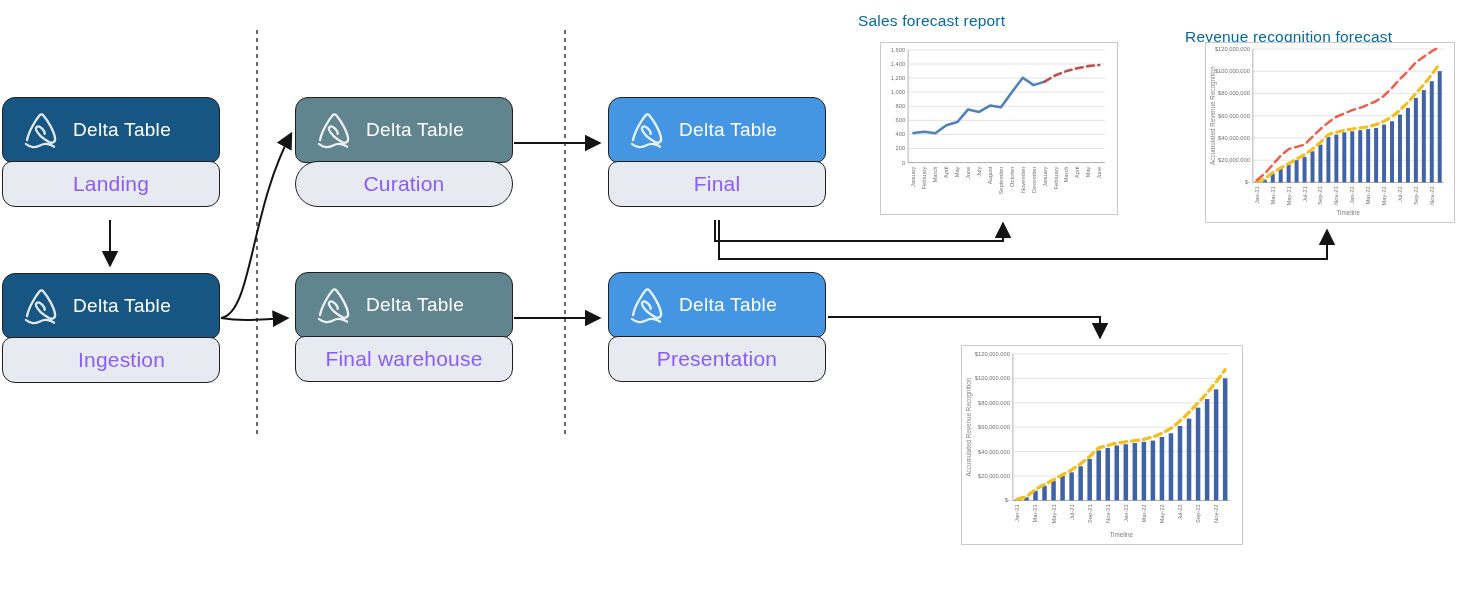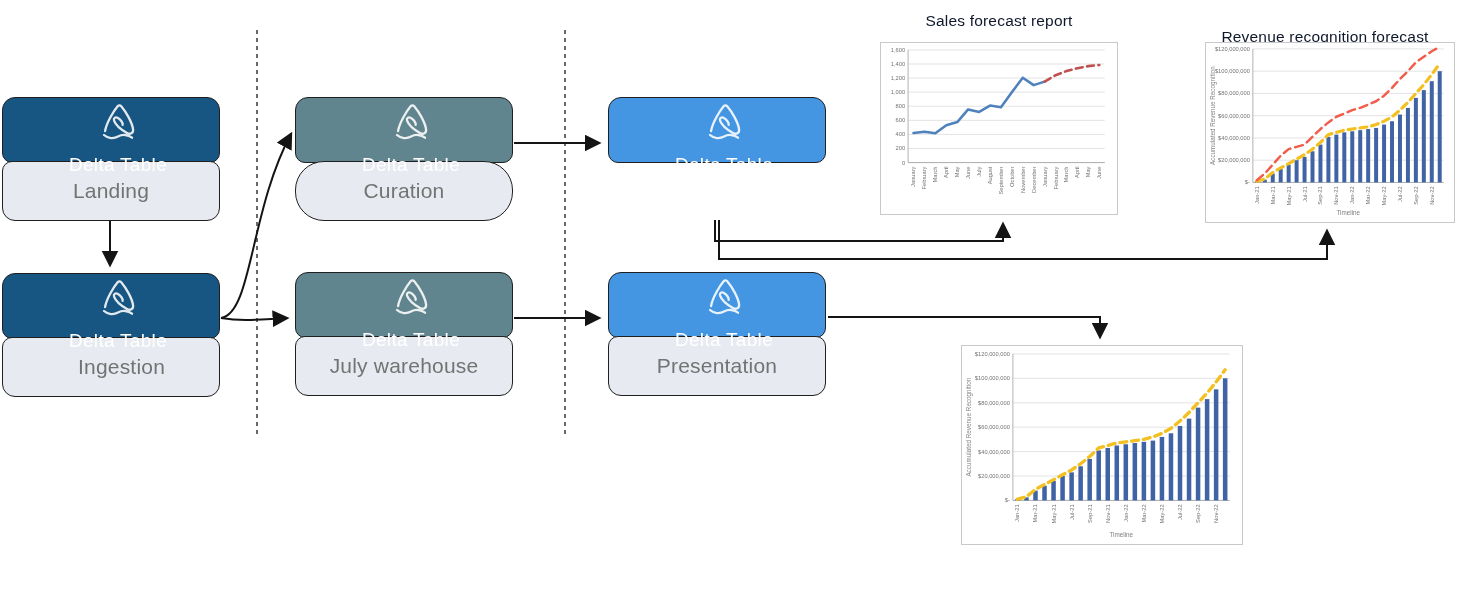--- a/index.html
+++ b/index.html
@@ -4,29 +4,29 @@
 <style>
   html,body{margin:0;padding:0;background:#fff;}
   #stage{position:relative;width:1465px;height:608px;background:#fff;overflow:hidden;
          font-family:"Liberation Sans", sans-serif;}
   .overlay{position:absolute;left:0;top:0;pointer-events:none;}
   .conn{fill:none;stroke:#141414;stroke-width:2;}
   .dashline{stroke:#1a1a1a;stroke-width:1.3;stroke-dasharray:4 4;}
 
   .node{position:absolute;width:218px;height:122px;}
   .node-header{height:66px;border:1.7px solid #1f1f1f;border-radius:13px 13px 10px 10px;
-               display:flex;align-items:center;padding-left:14px;gap:10px;box-sizing:border-box;flex-direction:column;}
-  .node-body{height:60px;margin-top:-2px;border:1.7px solid #1f1f1f;border-radius:10px 10px 13px 13px;
+               display:flex;align-items:center;padding-left:14px;gap:10px;box-sizing:border-box;}
+  .node-body{height:46px;margin-top:-2px;border:1.7px solid #1f1f1f;border-radius:10px 10px 13px 13px;
              display:flex;align-items:center;justify-content:center;box-sizing:border-box;
-             font-size:21px;color:#737373;letter-spacing:.2px;}
+             font-size:21px;color:#8b5cf6;letter-spacing:.2px;}
   .node-header-label{color:#fff;font-size:19px;letter-spacing:.3px;}
   .logo{width:46px;height:46px;flex:0 0 auto;}
   .logo path{fill:none;stroke:rgba(255,255,255,.88);stroke-width:3.2;stroke-linecap:round;stroke-linejoin:round;}
 
-  .chart-title{position:absolute;text-align:center;font-size:15.5px;color:#0f172a;letter-spacing:.2px;}
+  .chart-title{position:absolute;text-align:left;font-size:15.5px;color:#0369a1;letter-spacing:.2px;}
   .chart-box{position:absolute;background:#fff;border:1px solid #c9c9c9;box-sizing:border-box;}
   .chart-box svg{display:block;}
   .chart-box text{font-family:"Liberation Sans", sans-serif;}
 </style>
 </head>
 <body>
 
 <div id="stage">
 
   <svg class="overlay" width="1465" height="608">
@@ -81,31 +81,32 @@
   </div>
 
   <div class="node" style="left:295px;top:272px">
     <div class="node-header" style="background: rgb(97, 133, 142);">
       <svg class="logo" viewBox="0 0 64 64">
         <path d="M14 46 C16 34 26 18 31.5 11.5 C33 9.8 35 9.8 36.5 11.5 C42.5 18.5 52 34 53 44 C53.5 49 49 51.2 44.5 48.7 C37 44.5 28.5 37 26.5 31.5 C25.4 28.4 28.4 25.9 31.3 27.4 C35.3 29.5 39 34 38.5 37.5"></path>
         <path d="M12.5 51.5 C18 56.5 26 57 32 53.6 C38 50.2 46 50.8 51.5 55.2"></path>
       </svg>
       <span class="node-header-label">Delta Table</span>
     </div>
-    <div class="node-body" style="background: rgb(231, 235, 241);">July warehouse</div>
+    <div class="node-body" style="background: rgb(231, 235, 241);">Final warehouse</div>
   </div>
 
   <div class="node" style="left:608px;top:97px">
     <div class="node-header" style="background: rgb(69, 150, 226);">
       <svg class="logo" viewBox="0 0 64 64">
         <path d="M14 46 C16 34 26 18 31.5 11.5 C33 9.8 35 9.8 36.5 11.5 C42.5 18.5 52 34 53 44 C53.5 49 49 51.2 44.5 48.7 C37 44.5 28.5 37 26.5 31.5 C25.4 28.4 28.4 25.9 31.3 27.4 C35.3 29.5 39 34 38.5 37.5"></path>
         <path d="M12.5 51.5 C18 56.5 26 57 32 53.6 C38 50.2 46 50.8 51.5 55.2"></path>
       </svg>
       <span class="node-header-label">Delta Table</span>
     </div>
+    <div class="node-body" style="background: rgb(231, 235, 241);">Final</div>
   </div>
 
   <div class="node" style="left:608px;top:272px">
     <div class="node-header" style="background: rgb(69, 150, 226);">
       <svg class="logo" viewBox="0 0 64 64">
         <path d="M14 46 C16 34 26 18 31.5 11.5 C33 9.8 35 9.8 36.5 11.5 C42.5 18.5 52 34 53 44 C53.5 49 49 51.2 44.5 48.7 C37 44.5 28.5 37 26.5 31.5 C25.4 28.4 28.4 25.9 31.3 27.4 C35.3 29.5 39 34 38.5 37.5"></path>
         <path d="M12.5 51.5 C18 56.5 26 57 32 53.6 C38 50.2 46 50.8 51.5 55.2"></path>
       </svg>
       <span class="node-header-label">Delta Table</span>
     </div>

